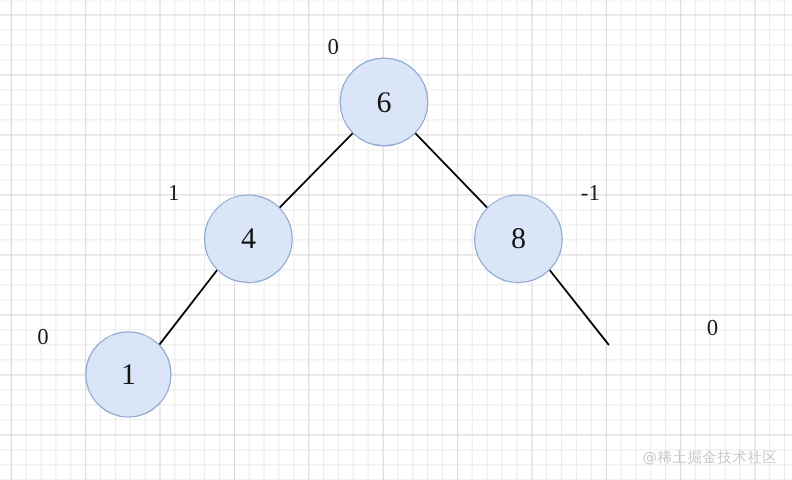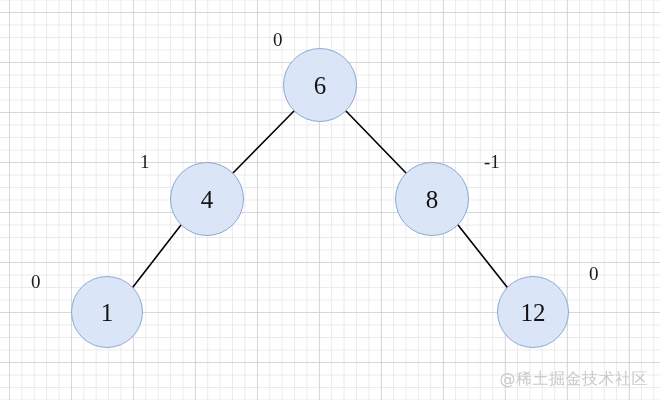--- a/index.html
+++ b/index.html
@@ -61,21 +61,21 @@
     color: #1a1a1a;
     line-height: 1;
     white-space: nowrap;
     user-select: none;
   }
   .watermark {
     position: absolute;
     right: 12px;
     bottom: 10px;
     font-family: "DejaVu Sans", "Liberation Sans", sans-serif;
-    font-size: 16px;
+    font-size: 12px;
     color: #c9c9c9;
     letter-spacing: 0.5px;
     white-space: nowrap;
     user-select: none;
   }
 </style>
 </head>
 <body>
 
 <div id="canvas">
@@ -94,23 +94,20 @@
   </div>
   <div class="node" style="left: 170px; top: 162px; width: 74px; height: 74px;">
     <span class="node-label">4</span>
   </div>
   <div class="node" style="left: 395px; top: 162px; width: 74px; height: 74px;">
     <span class="node-label">8</span>
   </div>
   <div class="node" style="left: 71px; top: 276px; width: 72px; height: 72px;">
     <span class="node-label">1</span>
   </div>
-  <div class="node" style="left: 497px; top: 276px; width: 72px; height: 72px;">
-    <span class="node-label">12</span>
-  </div>
 
   <div class="balance" style="left: 273px; top: 30px;">0</div>
   <div class="balance" style="left: 140px; top: 152px;">1</div>
   <div class="balance" style="left: 484px; top: 152px;">-1</div>
   <div class="balance" style="left: 31px; top: 272px;">0</div>
   <div class="balance" style="left: 589px; top: 264px;">0</div>
 
   <div class="watermark">@稀土掘金技术社区</div>
 </div>
 

